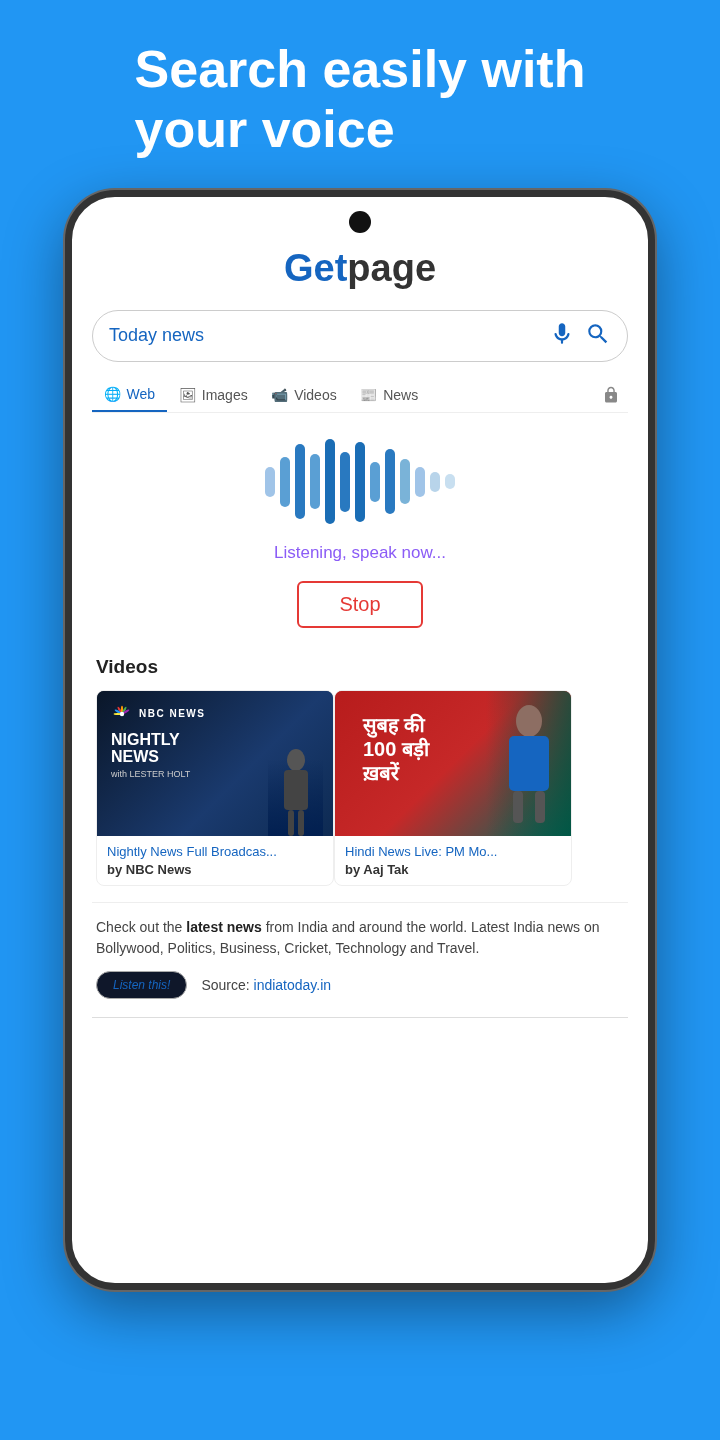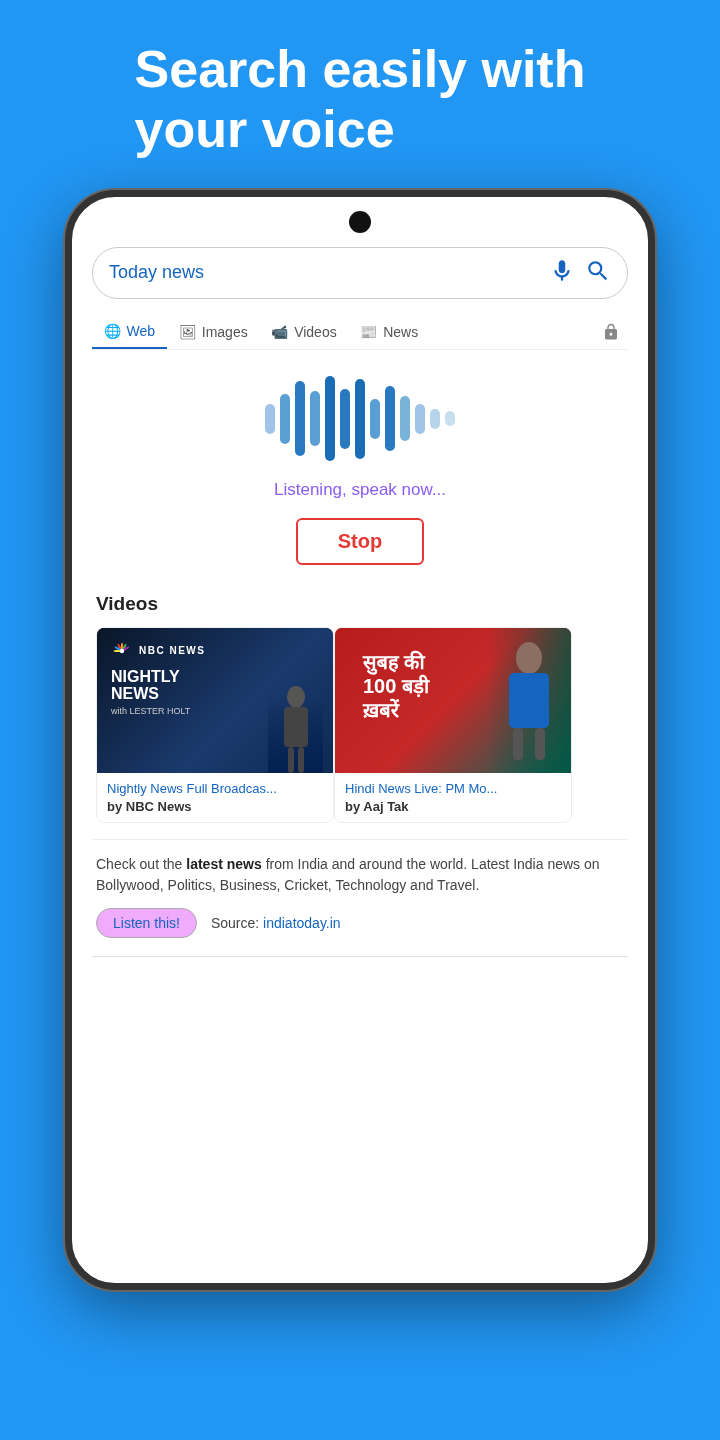--- a/index.html
+++ b/index.html
@@ -159,21 +159,21 @@
     .stop-btn {
       display: flex;
       justify-content: center;
       margin-bottom: 28px;
     }
     .stop-btn button {
       border: 2px solid #e53935;
       background: white;
       color: #e53935;
       font-size: 20px;
-      font-weight: 700;
+      font-weight: 400;
       padding: 10px 40px;
       border-radius: 6px;
       cursor: pointer;
     }
 
     
     .videos-section {
       padding: 0 4px;
     }
     .videos-title {
@@ -252,24 +252,25 @@
     .desc-actions {
       display: flex;
       align-items: center;
       gap: 14px;
       margin-top: 12px;
     }
     .listen-btn {
       border: 1px solid #aaa;
       border-radius: 20px;
       padding: 6px 16px;
-      font-size: 14px;
-      color: #1565C0;
-      background: #f0abfc;
+      font-size: 12px;
+      color: #1565C0;
+      background: #0f172a;
       cursor: pointer;
+      font-style: italic;
     }
     .source-text {
       font-size: 14px;
       color: #444;
     }
     .source-link {
       color: #1565C0;
       text-decoration: none;
     }
 
@@ -286,20 +287,23 @@
   <span>Search easily with</span><br>
   <span>your voice</span>
 </div>
 
 <div class="phone-wrap">
   <div class="phone">
     <div class="camera-notch"></div>
 
     <div class="phone-content">
 
+      <div class="logo">
+        <span class="logo-get">Get</span><span class="logo-page">page</span>
+      </div>
 
       <div class="search-bar">
         <span class="search-text">Today news</span>
         <div class="search-icons">
           <span class="mic-icon">
             <svg viewBox="0 0 24 24" fill="#1565C0">
               <path d="M12 14c1.66 0 3-1.34 3-3V5c0-1.66-1.34-3-3-3S9 3.34 9 5v6c0 1.66 1.34 3 3 3zm5.91-3c-.49 0-.9.36-.98.85C16.52 14.2 14.47 16 12 16s-4.52-1.8-4.93-4.15c-.08-.49-.49-.85-.98-.85-.61 0-1.09.54-1 1.14.49 3 2.89 5.35 5.91 5.78V20c0 .55.45 1 1 1s1-.45 1-1v-2.08c3.02-.43 5.42-2.78 5.91-5.78.1-.6-.39-1.14-1-1.14z"></path>
             </svg>
           </span>
           <span class="search-icon">

